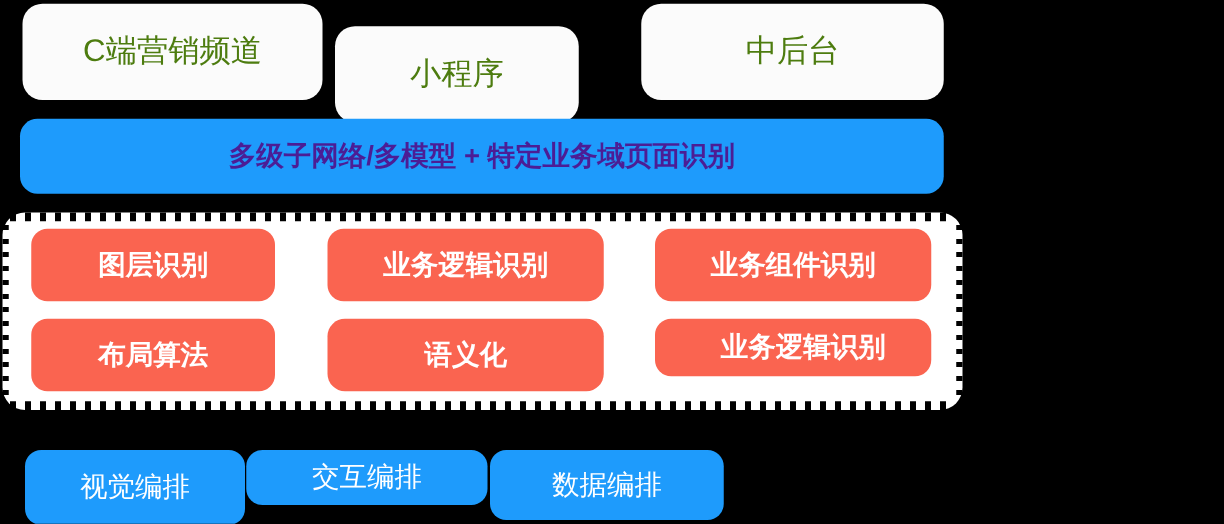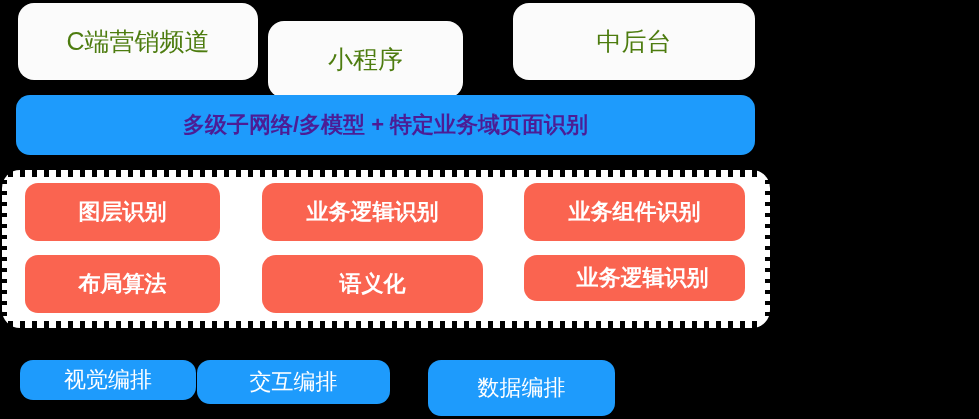--- a/index.html
+++ b/index.html
@@ -155,26 +155,26 @@
   </div>
 
   <div class="pill chip-red" style="left:262px; top:255px; width:221px; height:58px;border-radius:14px;">
     <span>语义化</span>
   </div>
 
   <div class="pill chip-red" style="left:524px; top:255px; width:221px; height:46px;padding-left:16px;">
     <span>业务逻辑识别</span>
   </div>
 
-  <div class="pill chip-blue" style="left:20px; top:360px; width:176px; height:40px;">
+  <div class="pill chip-blue" style="left:20px; top:360px; width:176px; height:60px;">
     <span>视觉编排</span>
   </div>
 
   <div class="pill chip-blue" style="left:197px; top:360px; width:193px; height:44px;">
     <span>交互编排</span>
   </div>
 
-  <div class="pill chip-blue" style="left:428px; top:360px; width:187px; height:56px;justify-content:center;">
+  <div class="pill chip-blue" style="left:392px; top:360px; width:187px; height:56px;justify-content:center;">
     <span>数据编排</span>
   </div>
 
 
 </div>
 
 </body></html>

